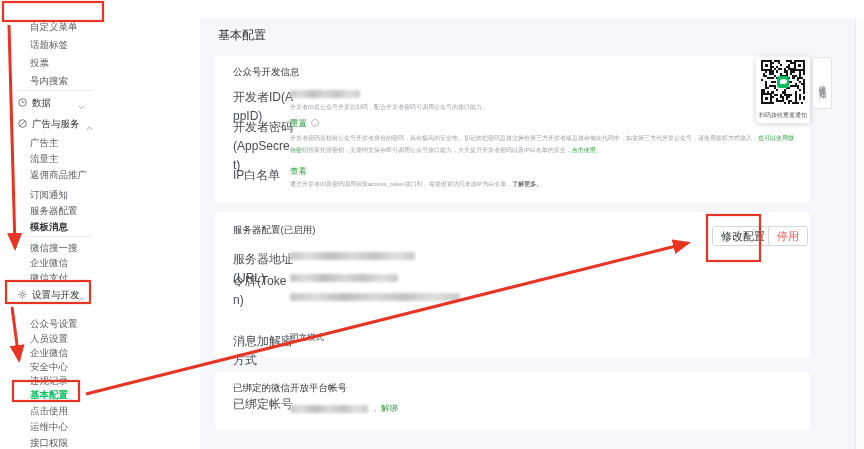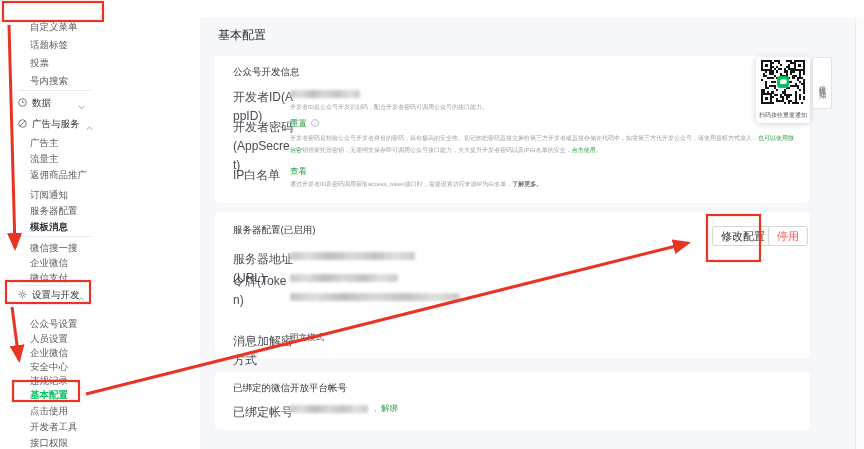--- a/index.html
+++ b/index.html
@@ -141,21 +141,21 @@
       </span>
     </div>
 
     <div class="si" style="top:299px">公众号设置</div>
     <div class="si" style="top:314px">人员设置</div>
     <div class="si" style="top:328px">企业微信</div>
     <div class="si" style="top:342px">安全中心</div>
     <div class="si" style="top:356px">违规记录</div>
     <div class="si active" style="top:370px">基本配置</div>
     <div class="si" style="top:386px">点击使用</div>
-    <div class="si" style="top:402px">开发者工具</div>
+    <div class="si" style="top:402px">运维中心</div>
     <div class="si" style="top:418px">接口权限</div>
   </div>
 
   <div class="main">
     <div class="page-title">基本配置</div>
 
     <div class="card card1">
       <div class="card-h" style="top:10px">公众号开发信息</div>
 
       <div class="row-label" style="top:32px">开发者ID(AppID)</div>
@@ -183,21 +183,21 @@
       <div class="blur-bar" style="left:75px;top:62px;width:108px"></div>
 
       <div class="blur-bar" style="left:75px;top:81px;width:170px"></div>
 
       <div class="row-label" style="top:120px">消息加解密方式</div>
       <div class="val" style="top:120px">明文模式</div>
     </div>
 
     <div class="card card3">
       <div class="card-h" style="top:10px">已绑定的微信开放平台帐号</div>
-      <div class="row-label" style="top:31px;width:70px">已绑定帐号</div>
+      <div class="row-label" style="top:23px;width:70px">已绑定帐号</div>
       <div class="blur-bar" style="left:75px;top:33px;width:78px"></div>
       <div class="val" style="left:156px;top:31px;color:#9aa0a8">，</div>
       <div class="link" style="left:166px;top:31px">解绑</div>
     </div>
 
     <div class="qr-panel">
       <div class="qr">
         <div id="qr-cells">
             <i class="on"></i>
             <i class="on"></i>

